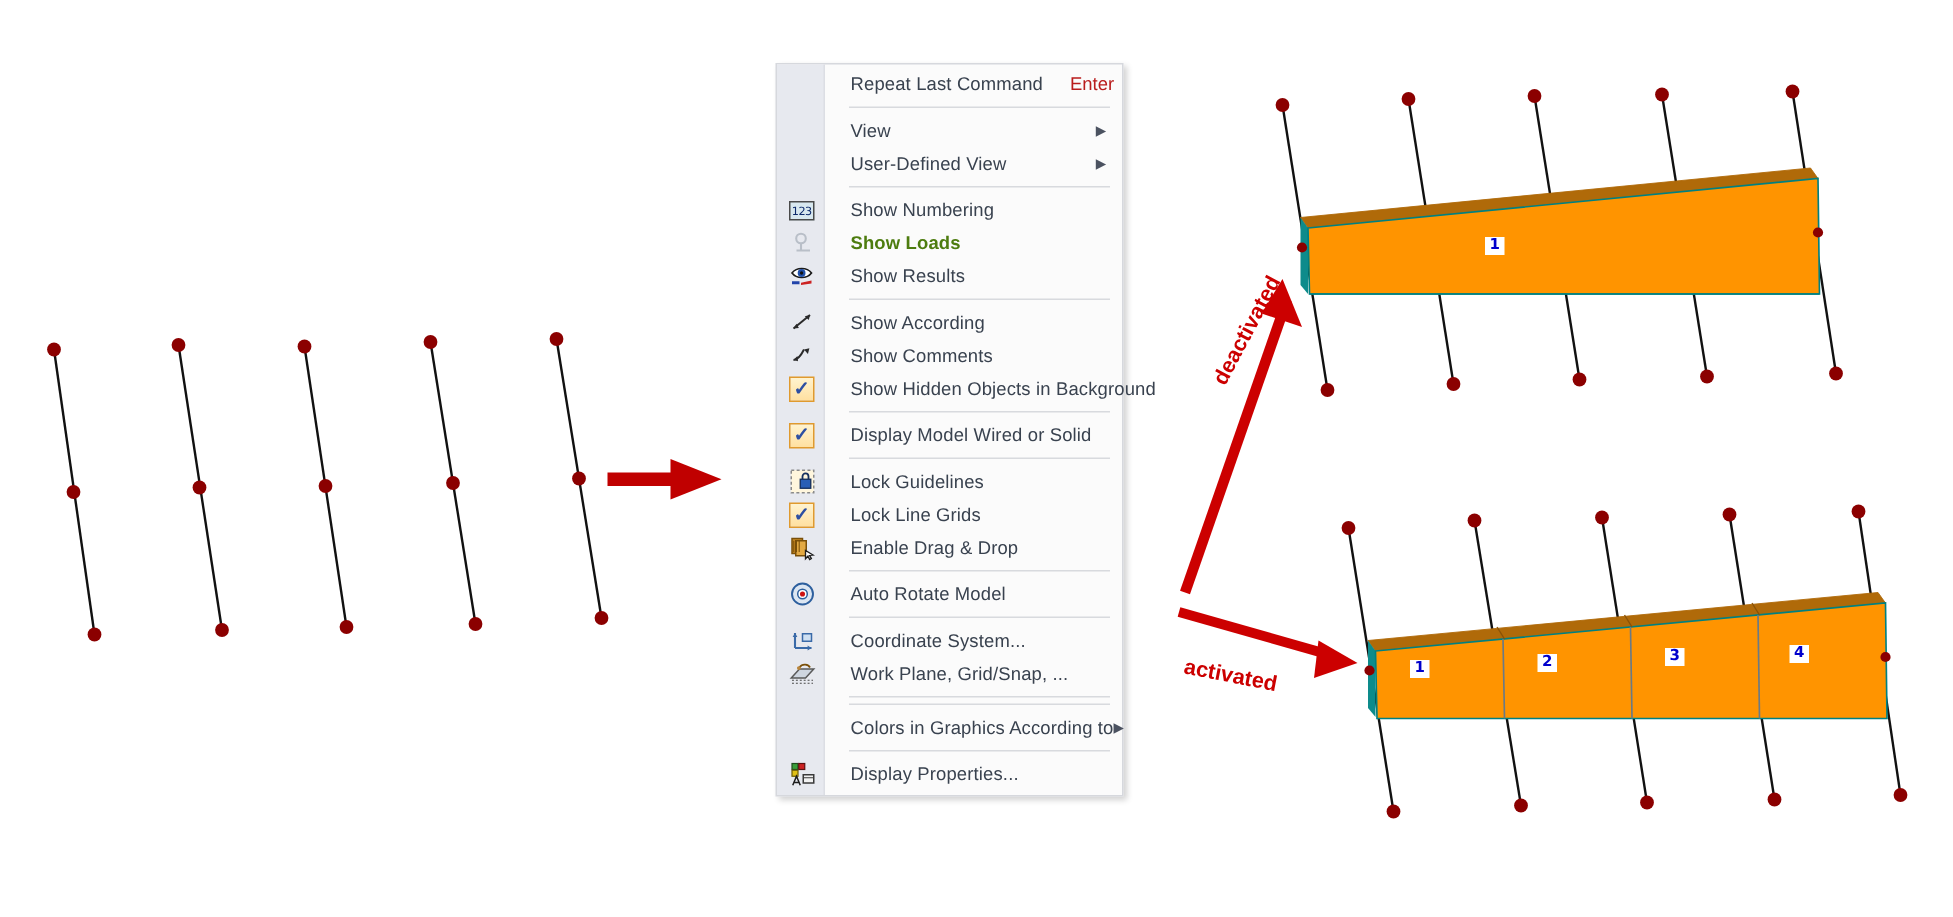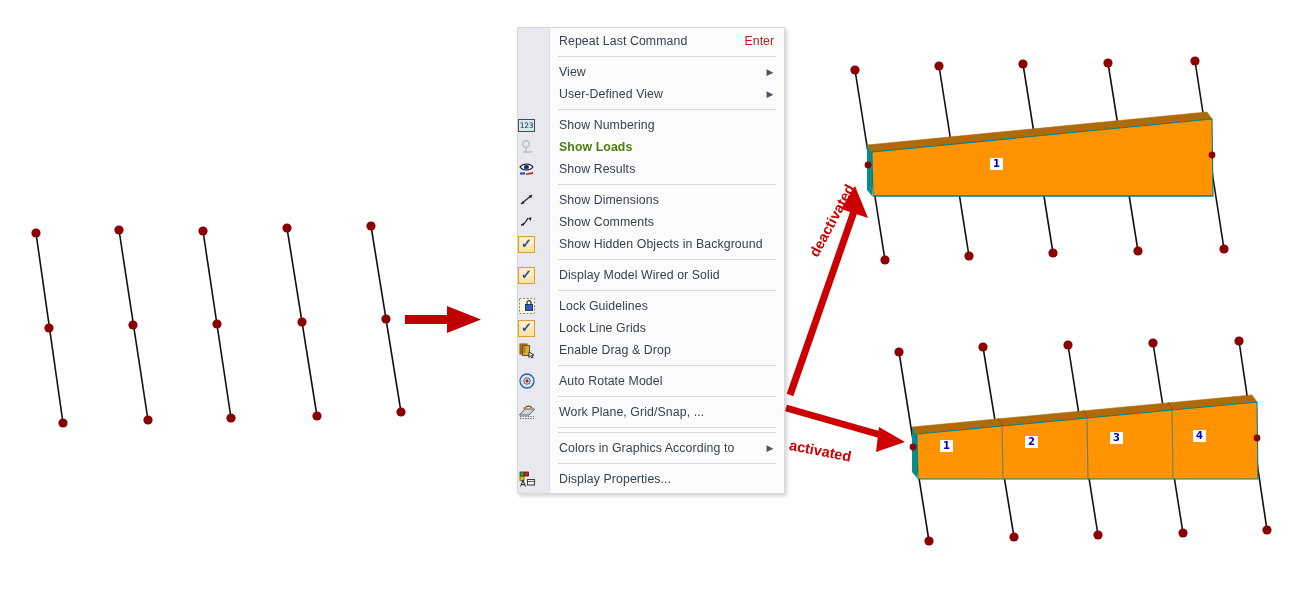--- a/index.html
+++ b/index.html
@@ -26,28 +26,28 @@
     top: 0;
     width: 1302px;
     height: 611px;
     pointer-events: none;
   }
 
   
   #context-menu {
     position: absolute;
     left: 517px;
-    top: 27px;
-    width: 268px;
+    top: 42px;
+    width: 232px;
     background: #fbfbfb;
     border: 1px solid #d6d8dd;
     box-shadow: 2px 2px 4px rgba(0,0,0,0.18);
     font-size: 12.3px;
     color: #39424f;
-    padding: 2px 0 3px 0;
+    padding: 2px 0 3px 8px;
     box-sizing: border-box;
   }
   #context-menu .gutter {
     position: absolute;
     left: 0;
     top: 0;
     bottom: 0;
     width: 31px;
     background: #e7e9ef;
     border-right: 1px solid #dcdee4;
@@ -372,21 +372,21 @@
         </div>
         <div class="menu-sep"></div>
         <div class="menu-item">
           <span class="mi-icon">
             <svg width="18" height="18" viewBox="0 0 18 18" class="icon-svg">
               <path d="M3,13 L14,4" fill="none" stroke="#2a2a2a" stroke-width="1.3"></path>
               <path d="M14,4 L10.5,4.8 L13.2,7.4 Z" fill="#2a2a2a"></path>
               <path d="M3,13 L5,9.8 L6.6,12.6 Z" fill="#2a2a2a"></path>
             </svg>
           </span>
-          <span class="mi-label">Show Dimensions</span>
+          <span class="mi-label">Show According</span>
         </div>
         <div class="menu-item">
           <span class="mi-icon">
             <svg width="18" height="18" viewBox="0 0 18 18" class="icon-svg">
               <path d="M3,12 C6,12 8,9 10,5" fill="none" stroke="#2a2a2a" stroke-width="1.3"></path>
               <path d="M10,5 L12.6,8 L13.6,4.2 Z" fill="#2a2a2a"></path>
               <path d="M3,12 L5.6,9.4 L6,12.8 Z" fill="#2a2a2a"></path>
             </svg>
           </span>
           <span class="mi-label">Show Comments</span>
@@ -437,20 +437,31 @@
           <span class="mi-icon">
             <svg width="18" height="18" viewBox="0 0 18 18" class="icon-svg">
               <circle cx="9" cy="9" r="7" fill="#dce6f2" stroke="#2d5f9e" stroke-width="1.3"></circle>
               <circle cx="9" cy="9" r="3.2" fill="#ffffff" stroke="#2d5f9e" stroke-width="1"></circle>
               <circle cx="9" cy="9" r="1.7" fill="#cc1111"></circle>
             </svg>
           </span>
           <span class="mi-label">Auto Rotate Model</span>
         </div>
         <div class="menu-sep"></div>
+        <div class="menu-item">
+          <span class="mi-icon">
+            <svg width="18" height="18" viewBox="0 0 18 18" class="icon-svg">
+              <path d="M4,14 L4,4 M4,14 L15,14" fill="none" stroke="#3a6aa8" stroke-width="1.4"></path>
+              <path d="M4,4 L2.4,6.6 L5.6,6.6 Z" fill="#3a6aa8"></path>
+              <path d="M15,14 L12.4,12.4 L12.4,15.6 Z" fill="#3a6aa8"></path>
+              <rect x="9" y="4.5" width="6" height="5" fill="#cfe0f2" stroke="#3a6aa8" stroke-width="1"></rect>
+            </svg>
+          </span>
+          <span class="mi-label">Coordinate System...</span>
+        </div>
         <div class="menu-item">
           <span class="mi-icon">
             <svg width="18" height="18" viewBox="0 0 18 18" class="icon-svg">
               <path d="M1.5,12 L7,6 L16.5,6 L11,12 Z" fill="#cfd6e0" stroke="#5a5a5a" stroke-width="1"></path>
               <path d="M2,13.5 L16,13.5 M2,15.5 L16,15.5" fill="none" stroke="#4a4a4a" stroke-width="0.8" stroke-dasharray="1.3 1.3"></path>
               <path d="M7,5 C9,2 13,3 14,5" fill="none" stroke="#7a4f08" stroke-width="1.2"></path>
               <circle cx="6.6" cy="5.4" r="1.3" fill="#b9853c"></circle>
             </svg>
           </span>
           <span class="mi-label">Work Plane, Grid/Snap, ...</span>

